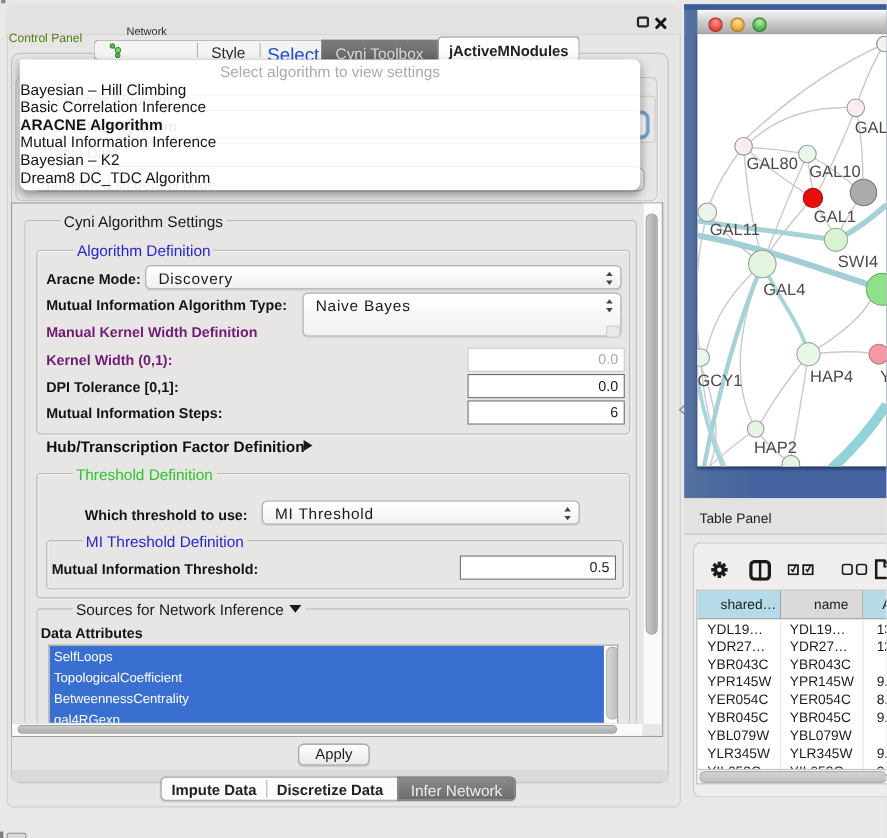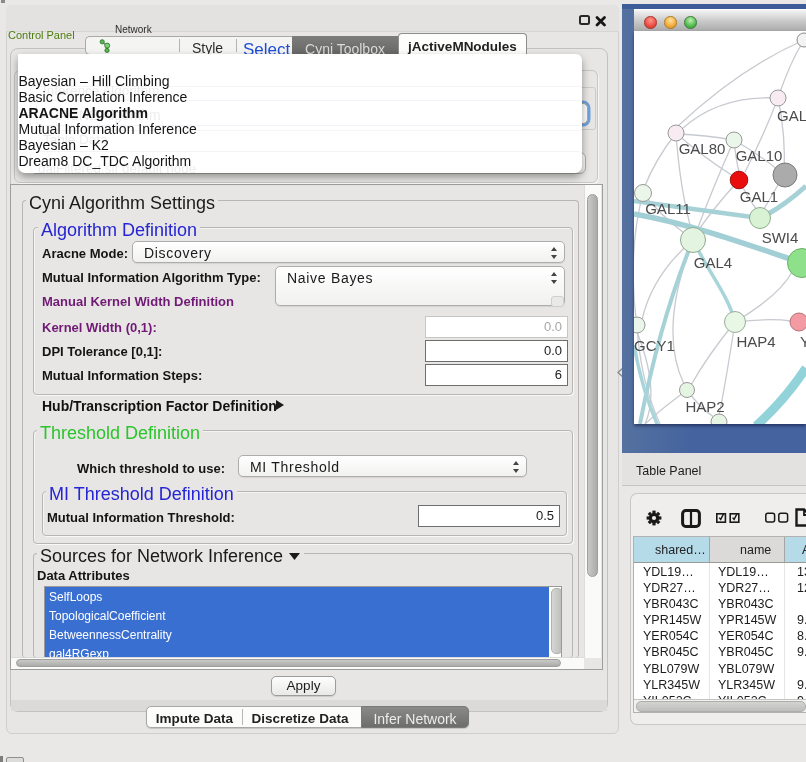--- a/index.html
+++ b/index.html
@@ -10,21 +10,21 @@
 .lbl.dis{color:#701a75;}
 .field{position:absolute;background:#fff;border:1px solid #701a75;font-size:13px;color:#1a1a1a;
   text-align:right;padding-right:5px;box-sizing:border-box;}
 .combo{position:absolute;background:linear-gradient(#ffffff,#f1f1f0);border:1px solid #adadac;
   border-radius:5px;font-size:14px;color:#1a1a1a;box-sizing:border-box;
   box-shadow:0 1px 1px rgba(0,0,0,0.08);}
 .combo .tx{position:absolute;left:11px;top:3px;letter-spacing:0.7px;}
 .carets{position:absolute;right:6px;top:4px;width:8px;height:14px;}
 .grp{position:absolute;border:1px solid #b7b6b5;border-radius:4px;
   box-shadow:inset 1px 1px 0 rgba(255,255,255,0.55), 1px 1px 0 rgba(255,255,255,0.7);}
-.gt{position:absolute;font-size:18px;background:#e7e6e4;padding:0 3px;white-space:nowrap;}
+.gt{position:absolute;font-size:14px;background:#e7e6e4;padding:0 3px;white-space:nowrap;margin-left:29px;}
 </style>
 </head>
 <body>
 
 <div class="abs" id="cpwin" style="left:6px;top:5px;width:613px;height:729px;background:#e7e6e4;border-radius:6px;border:1px solid #cfcecd;box-sizing:border-box;"></div>
 <div class="abs" style="left:6px;top:5px;width:613px;height:26px;background:#e3e2e0;border-bottom:1px solid #d6d5d3;border-radius:6px 6px 0 0;"></div>
 <div class="abs" style="left:8px;top:11px;font-size:11px;color:#4d7c0f;margin-top:18px;">Control Panel</div>
 
 <div class="abs" style="left:579px;top:15px;width:7px;height:6px;border:2px solid #262626;border-radius:2.5px;"></div>
 <svg class="abs" style="left:594px;top:14px;" width="14" height="14" viewBox="0 0 14 14">
@@ -156,20 +156,21 @@
 <div class="abs" style="left:18px;top:54px;width:564px;height:119px;background:#fff;border-radius:0 6px 7px 7px;box-shadow:0 4px 9px rgba(0,0,0,0.38);overflow:hidden;">
 
   <div style="position:absolute;left:12px;top:32px;width:552px;height:43px;border:1px solid rgba(0,0,0,0.04);border-radius:3px;"></div>
   <div style="position:absolute;left:18px;top:46px;width:546px;height:24px;border:1px solid rgba(60,100,170,0.07);border-radius:6px;"></div>
   <div style="position:absolute;left:12px;top:97px;width:552px;height:22px;border:1px solid rgba(0,0,0,0.045);border-radius:6px;"></div>
   <div style="position:absolute;left:25px;top:29px;font-size:13.5px;color:rgba(40,40,40,0.09);">Inference Algorithm</div>
   <div style="position:absolute;left:22px;top:53px;font-size:14px;color:rgba(40,40,40,0.085);">ARACNE Algorithm</div>
   <div style="position:absolute;left:25px;top:78px;font-size:13.5px;color:rgba(40,40,40,0.085);">Table Data</div>
   <div style="position:absolute;left:20px;top:107px;font-size:13.5px;color:rgba(40,40,40,0.09);">galFiltered.sif default node</div>
 
+  <div style="position:absolute;left:0;top:3px;width:564px;text-align:center;font-size:14px;color:#ababab;">Select algorithm to view settings</div>
 
   <div style="position:absolute;left:0.5px;top:20px;font-size:14px;color:#141414;line-height:15.9px;">Bayesian – Hill Climbing<br>Basic Correlation Inference<br><b>ARACNE Algorithm</b><br>Mutual Information Inference<br>Bayesian – K2<br>Dream8 DC_TDC Algorithm</div>
 </div>
 
 <svg class="abs" style="left:617px;top:367px;" width="7" height="11" viewBox="0 0 7 11">
     <path d="M6 1 L1 5.5 L6 10" stroke="#8a8a88" stroke-width="1.4" fill="none"></path>
   </svg>
 
 <div class="abs" style="left:622px;top:4px;width:184px;height:449px;background:linear-gradient(90deg,#54719f,#44639f 40%);"></div>
 <div class="abs" style="left:622px;top:4px;width:184px;height:5px;background:#3c5d99;"></div>

